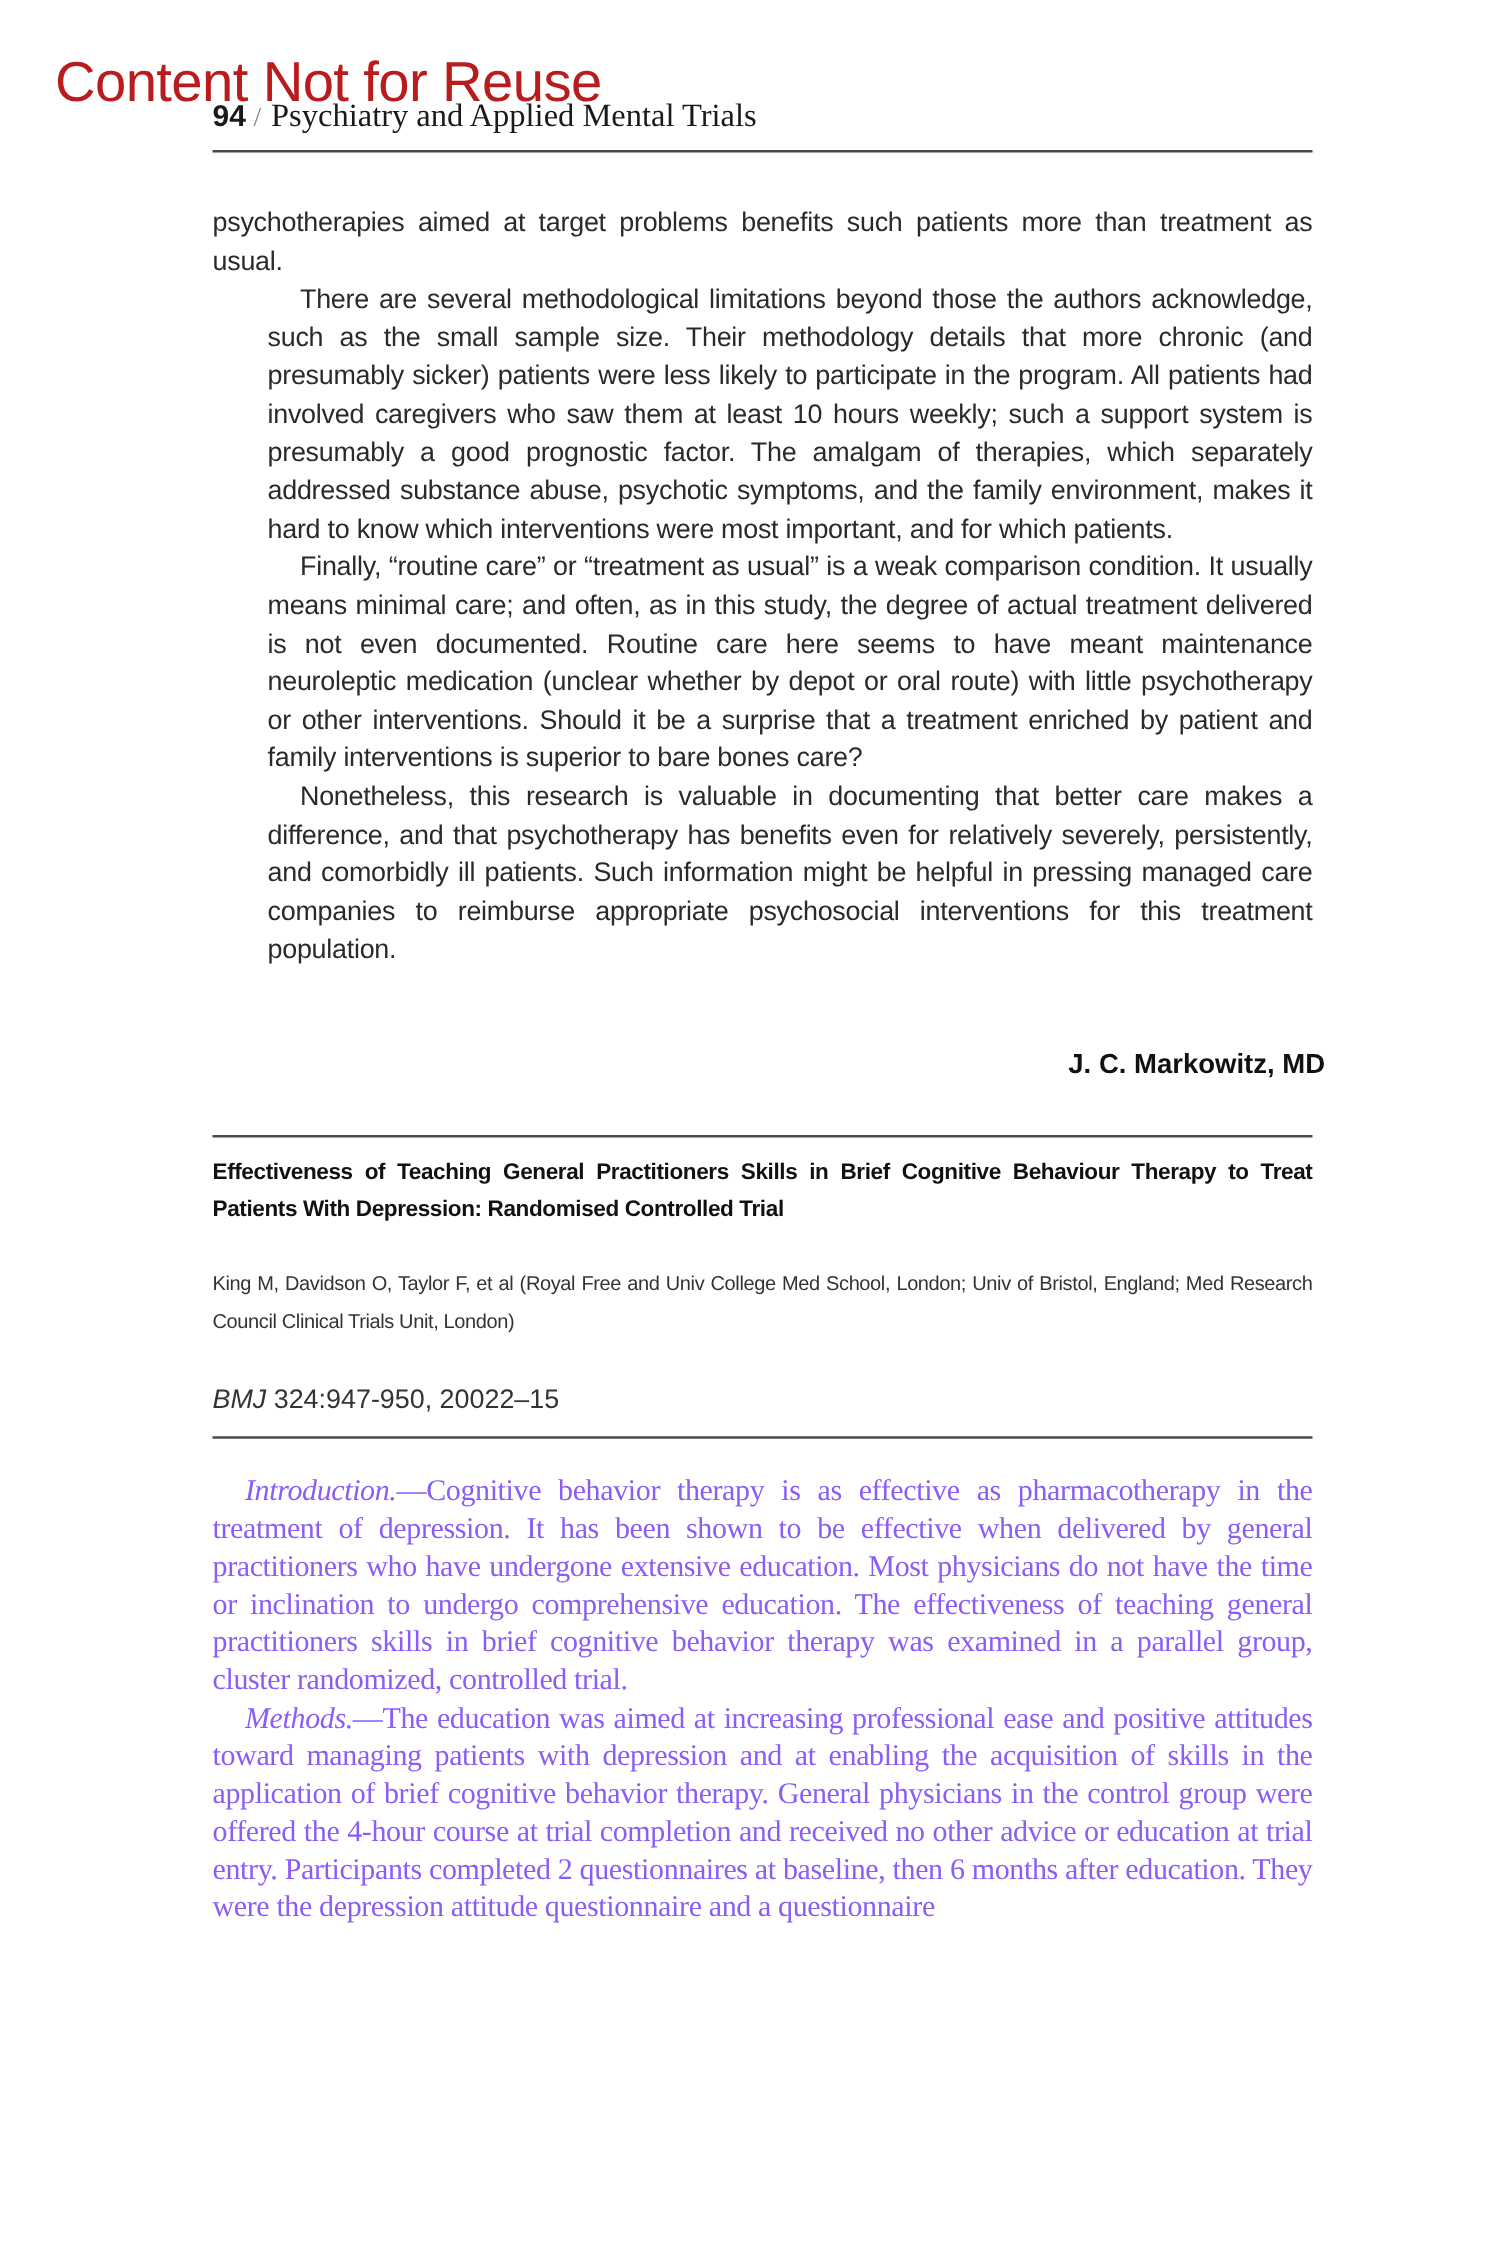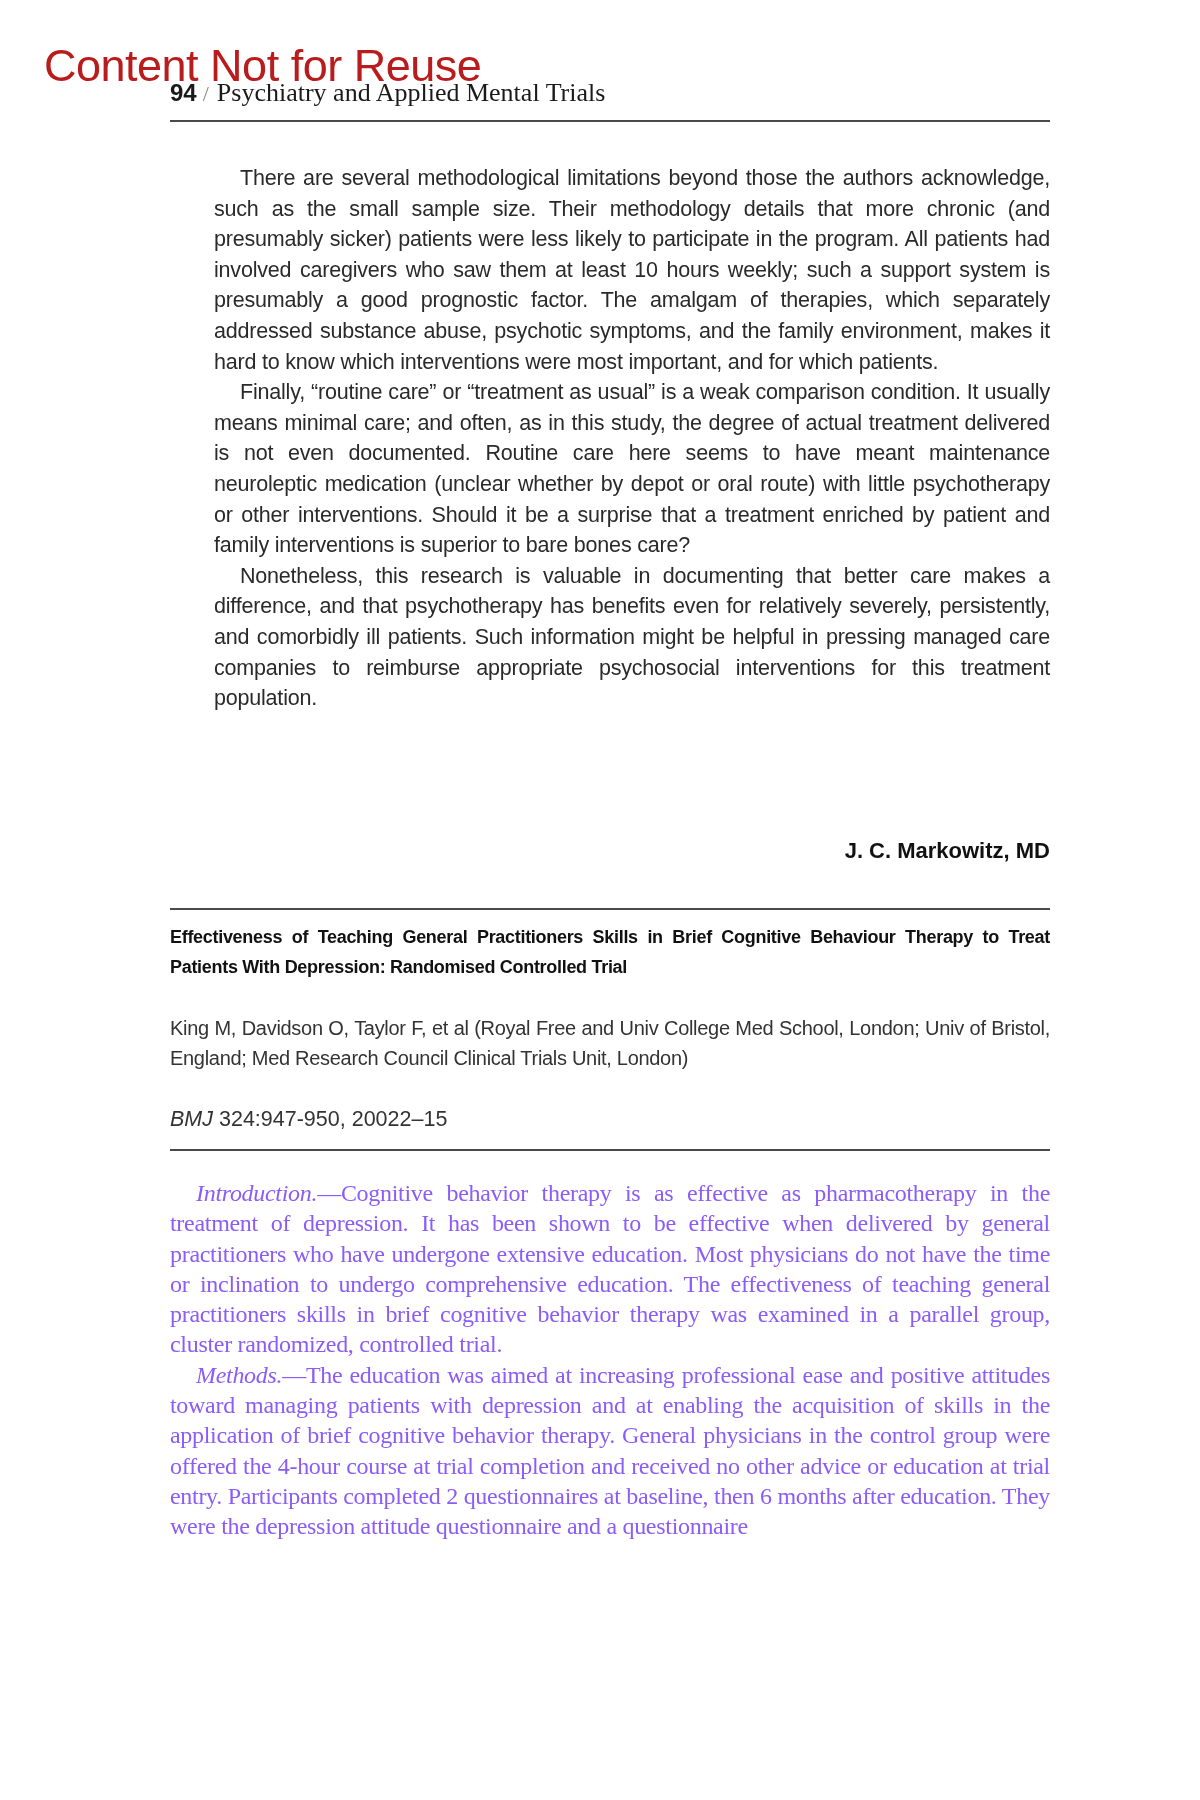--- a/index.html
+++ b/index.html
@@ -21,29 +21,29 @@
     .rule.r3 { top: 1149px; }
     .block { position: absolute; left: 170px; width: 880px; color: #2a2a2a; }
     .sans-body {
       top: 163px;
       font-family: "Liberation Sans", sans-serif; font-size: 21.5px; line-height: 30.6px;
       text-align: justify; letter-spacing: -0.2px;
     }
     .sans-body p { margin: 0; text-indent: 0; }
     .sans-body p.indent { text-indent: 26px; margin-left: 44px; }
     .signature {
-      position: absolute; right: 150px; top: 836px;
+      position: absolute; right: 140px; top: 836px;
       font-family: "Liberation Sans", sans-serif; font-weight: bold; font-size: 22px; line-height: 30px; color: #111; text-align: right;
     }
     .article-title {
       top: 922px; font-family: "Liberation Sans", sans-serif; font-weight: bold;
       font-size: 18px; line-height: 30px; color: #111; text-align: justify; letter-spacing: -0.3px;
     }
     .authors {
-      top: 1013px; font-family: "Liberation Sans", sans-serif; font-size: 20px; line-height: 30px;
+      top: 1013px; font-family: "Liberation Sans", sans-serif; font-size: 16px; line-height: 30px;
       color: #333; text-align: justify; letter-spacing: -0.3px;
     }
     .citation-row {
       position: absolute; left: 170px; width: 880px; top: 1104px;
       font-family: "Liberation Sans", sans-serif; font-size: 21.5px; line-height: 30px; color: #333;
       display: flex; 
     }
     .citation-row .journal { font-style: italic; }
     .serif-body {
       top: 1178px; font-family: "Liberation Serif", serif; font-size: 24px; line-height: 30.3px;
@@ -57,20 +57,21 @@
 
 <div class="watermark">Content Not for Reuse</div>
 
 <div class="running-head">
   <span class="folio">94</span><span class="sep">/</span><span>Psychiatry and Applied Mental Trials</span>
 </div>
 
 <div class="rule r1"></div>
 
 <div class="block sans-body">
+  <p>psychotherapies aimed at target problems benefits such patients more than treatment as usual.</p>
   <p class="indent">There are several methodological limitations beyond those the authors acknowledge, such as the small sample size. Their methodology details that more chronic (and presumably sicker) patients were less likely to participate in the program. All patients had involved caregivers who saw them at least 10 hours weekly; such a support system is presumably a good prognostic factor. The amalgam of therapies, which separately addressed substance abuse, psychotic symptoms, and the family environment, makes it hard to know which interventions were most important, and for which patients.</p>
   <p class="indent">Finally, “routine care” or “treatment as usual” is a weak comparison condition. It usually means minimal care; and often, as in this study, the degree of actual treatment delivered is not even documented. Routine care here seems to have meant maintenance neuroleptic medication (unclear whether by depot or oral route) with little psychotherapy or other interventions. Should it be a surprise that a treatment enriched by patient and family interventions is superior to bare bones care?</p>
   <p class="indent">Nonetheless, this research is valuable in documenting that better care makes a difference, and that psychotherapy has benefits even for relatively severely, persistently, and comorbidly ill patients. Such information might be helpful in pressing managed care companies to reimburse appropriate psychosocial interventions for this treatment population.</p>
 </div>
 
 <div class="signature">J. C. Markowitz, MD</div>
 
 <div class="rule r2"></div>
 
 <div class="block article-title">Effectiveness of Teaching General Practitioners Skills in Brief Cognitive Behaviour Therapy to Treat Patients With Depression: Randomised Controlled Trial</div>

